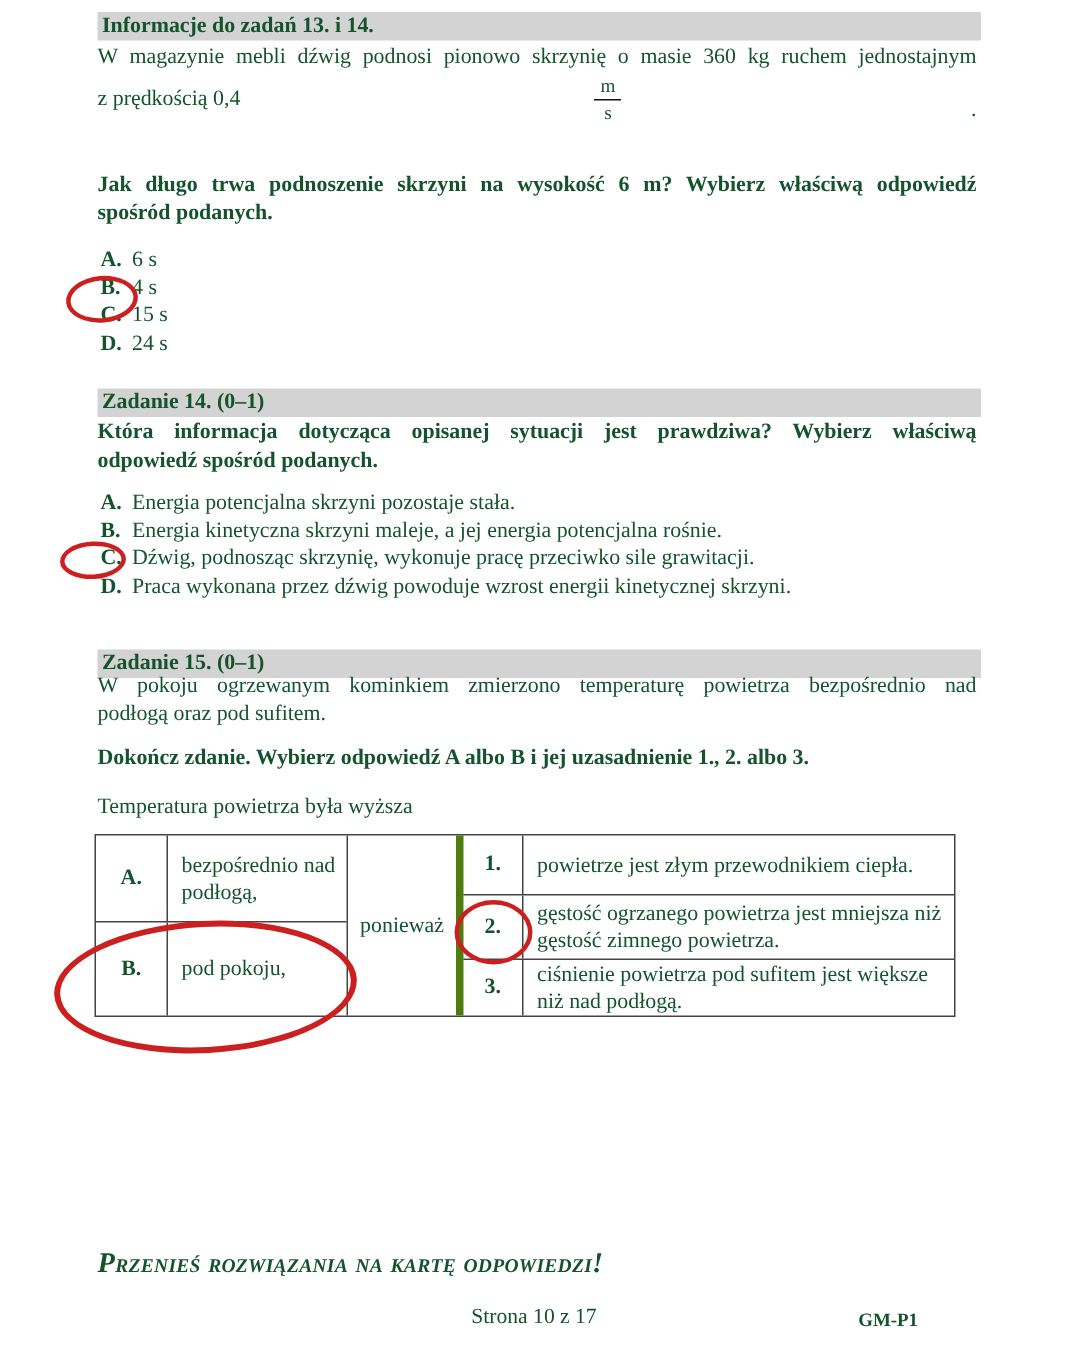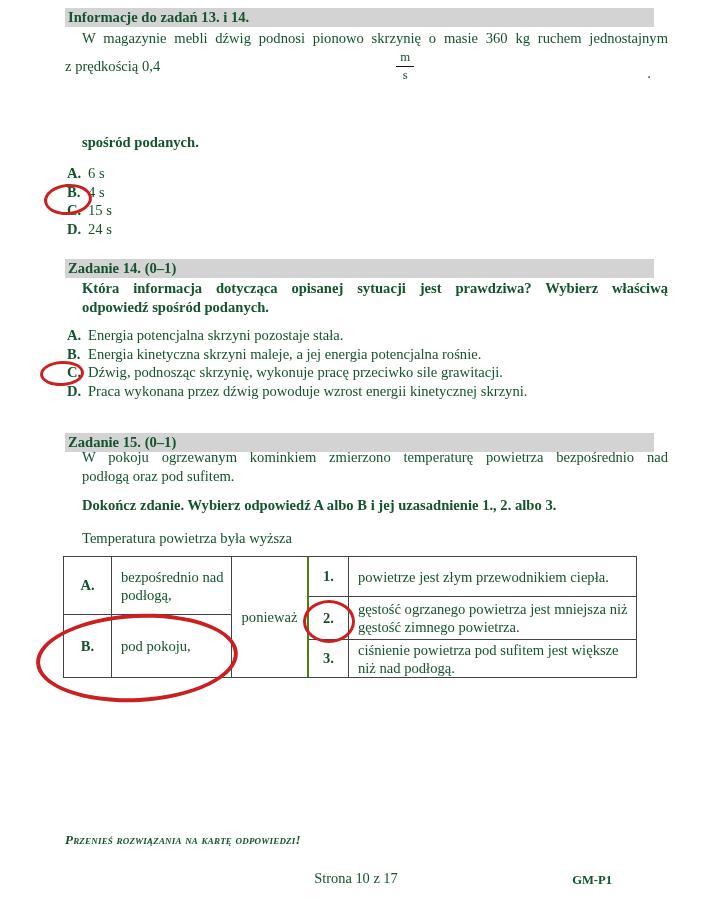--- a/index.html
+++ b/index.html
@@ -14,21 +14,21 @@
   .abs{position:absolute;}
   .content-left{left:65px;width:586px;}
   .sec-header{
     background:#d3d3d3;
     font-weight:bold;
     font-size:14.6px;
     line-height:19px;
     padding-left:3px;
     height:19px;
   }
-  .bodyline{font-size:14.6px;line-height:19px;margin-left:17px;}
+  .bodyline{font-size:14.6px;line-height:19px;}
   .jline{text-align:justify;text-align-last:justify;white-space:nowrap;}
   .boldline{font-weight:bold;}
   .speed-line{display:flex;align-items:center;font-size:14.6px;justify-content:space-between;}
   .frac{display:inline-flex;flex-direction:column;align-items:center;margin-left:7px;font-size:12.8px;line-height:1;}
   .frac .num{padding:0 4px 2px 4px;border-bottom:1.4px solid #111;}
   .frac .den{padding-top:2px;}
   .frac-period{margin-left:4px;align-self:flex-end;}
   .options{font-size:14.6px;}
   .opt-row{display:flex;line-height:18.5px;}
   .opt-letter{font-weight:bold;width:21px;margin-left:2px;flex:0 0 21px;}
@@ -41,61 +41,62 @@
     border:1px solid #444;
     box-sizing:border-box;
     font-size:14.6px;
   }
   .t15 .grp-left{width:167px;border-right:1px solid #444;display:flex;flex-direction:column;}
   .t15 .row-l{display:flex;box-sizing:border-box;}
   .t15 .row-l.a{height:58px;border-bottom:1px solid #444;}
   .t15 .row-l.b{height:62px;}
   .t15 .cell-letter{width:48px;border-right:1px solid #444;display:flex;align-items:center;justify-content:center;font-weight:bold;box-sizing:border-box;}
   .t15 .cell-phrase{flex:1;display:flex;align-items:center;padding:2px 6px 2px 9px;line-height:18px;}
-  .t15 .col-mid{width:77px;border-right:2px solid #4d7c0f;display:flex;align-items:center;justify-content:center;box-sizing:border-box;}
+  .t15 .col-mid{width:77px;border-right:5px solid #4d7c0f;display:flex;align-items:center;justify-content:center;box-sizing:border-box;}
   .t15 .grp-right{flex:1;display:flex;flex-direction:column;}
   .t15 .row-r{display:flex;box-sizing:border-box;}
   .t15 .row-r.r1{height:40px;border-bottom:1px solid #444;}
   .t15 .row-r.r2{height:43px;border-bottom:1px solid #444;}
   .t15 .row-r.r3{height:37px;}
   .t15 .cell-num{width:40px;border-right:1px solid #444;display:flex;align-items:center;justify-content:center;font-weight:bold;box-sizing:border-box;}
   .t15 .cell-reason{flex:1;display:flex;align-items:center;padding:1px 4px 1px 9px;line-height:18px;}
 
   
   .red-ellipse{
     position:absolute;
     border:3px solid #cc2020;
     border-radius:50%;
     background:transparent;
     pointer-events:none;
   }
   .footer-note{
     font-weight:bold;font-style:italic;
     font-variant:small-caps;
-    font-size:13px;letter-spacing:0.2px;
+    font-size:19px;letter-spacing:0.2px;
   }
   .page-num{font-size:14.4px;text-align:center;width:100%;}
   .doc-code{font-weight:bold;font-size:12.6px;}
 </style>
 </head>
 <body>
 
 <div class="page">
 
   <div class="abs content-left sec-header" style="top:8px;">Informacje do zadań 13. i 14.</div>
   <div class="abs content-left bodyline jline" style="top:29px;">W magazynie mebli dźwig podnosi pionowo skrzynię o masie 360 kg ruchem jednostajnym</div>
   <div class="abs content-left speed-line" style="top:51px;">
     <span>z prędkością 0,4</span>
     <span class="frac">
       <span class="num">m</span>
       <span class="den">s</span>
     </span>
     <span class="frac-period">.</span>
   </div>
 
+  <div class="abs content-left bodyline boldline jline" style="top:114px;">Jak długo trwa podnoszenie skrzyni na wysokość 6 m? Wybierz właściwą odpowiedź</div>
   <div class="abs content-left bodyline boldline" style="top:133px;">spośród podanych.</div>
   <div class="abs content-left options" style="top:164px;">
     <div class="opt-row">
       <span class="opt-letter">A.</span>
       <span class="opt-text">6 s</span>
     </div>
     <div class="opt-row">
       <span class="opt-letter">B.</span>
       <span class="opt-text">4 s</span>
     </div>

